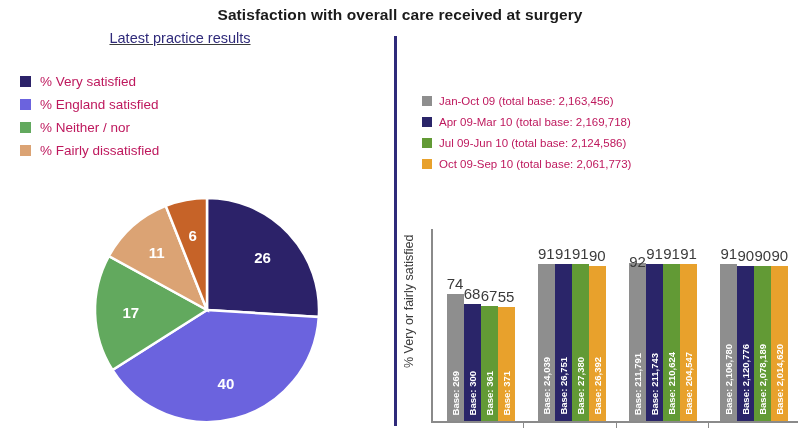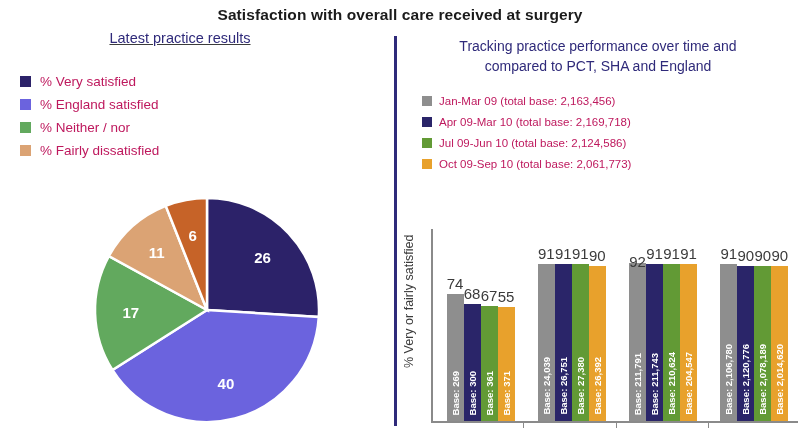--- a/index.html
+++ b/index.html
@@ -139,29 +139,25 @@
           <path d="M 115 115 L 16.85365183508729 61.043588500607875 A 112 112 0 0 1 73.77005009931608 10.865033580515842 Z" fill="#dba374" stroke="#ffffff" stroke-width="2.5"></path>
           <text class="pie-label" x="64.63448833695068" y="57.87154093694417">11</text>
           <path d="M 115 115 L 73.77005009931608 10.865033580515842 A 112 112 0 0 1 114.99999999999999 3 Z" fill="#c66328" stroke="#ffffff" stroke-width="2.5"></path>
           <text class="pie-label" x="100.72903908115121" y="40.18900298450306">6</text>
         </svg>
     </div>
 
   </div>
 
   <div class="right-panel">
-    <div class="right-title">
-      <div>Tracking practice performance over time and</div>
-      <div>compared to PCT, SHA and England</div>
-    </div>
 
     <div class="right-legend" id="bar-legend">
         <div class="legend-row">
           <span class="swatch" style="background: rgb(142, 142, 142);"></span>
-          <span class="legend-label">Jan-Mar 09 (total base: 2,163,456)</span>
+          <span class="legend-label">Jan-Oct 09 (total base: 2,163,456)</span>
         </div>
         <div class="legend-row">
           <span class="swatch" style="background: rgb(42, 37, 105);"></span>
           <span class="legend-label">Apr 09-Mar 10 (total base: 2,169,718)</span>
         </div>
         <div class="legend-row">
           <span class="swatch" style="background: rgb(98, 154, 53);"></span>
           <span class="legend-label">Jul 09-Jun 10 (total base: 2,124,586)</span>
         </div>
         <div class="legend-row">

